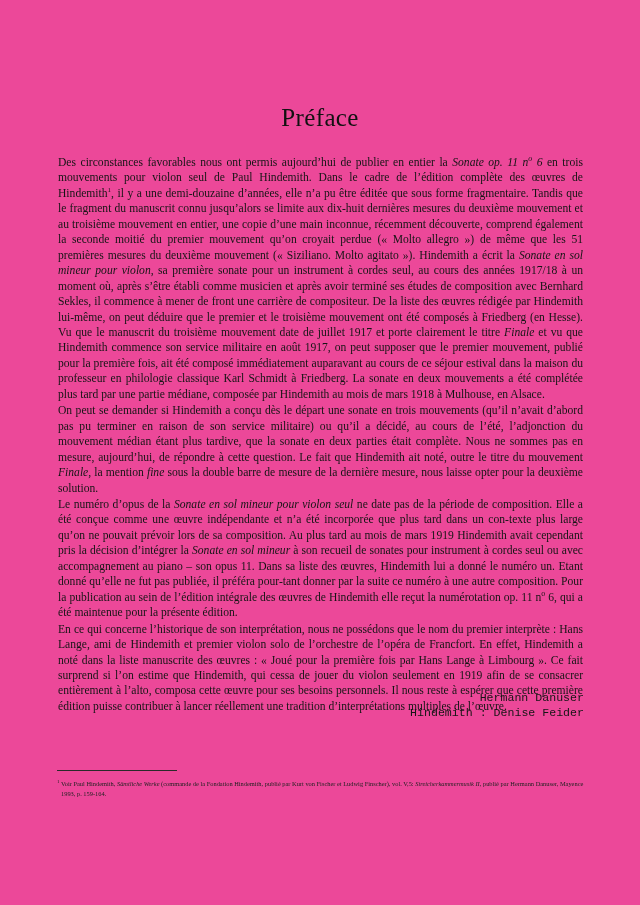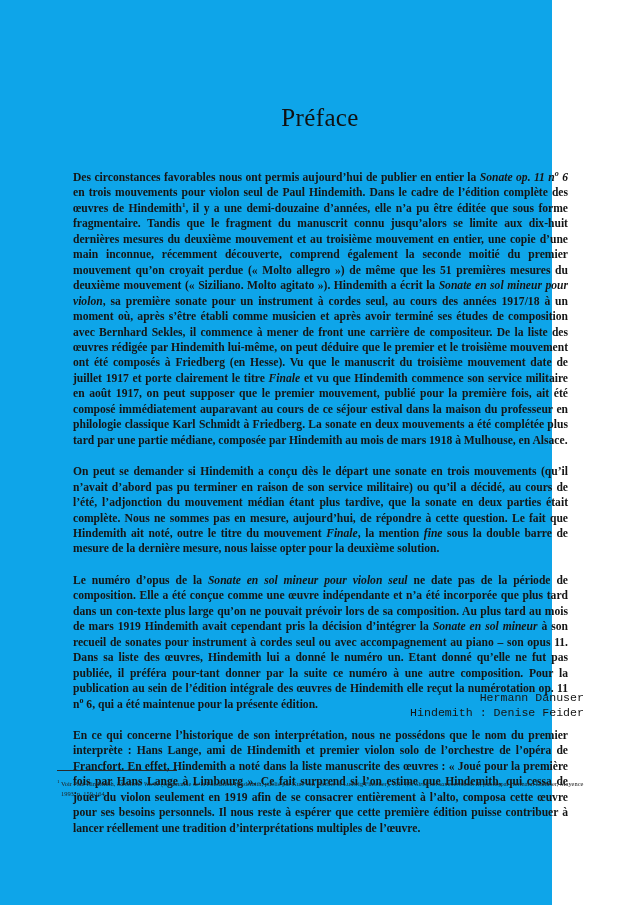--- a/index.html
+++ b/index.html
@@ -9,23 +9,23 @@
   body {
     width: 640px;
     height: 905px;
     background: #ffffff;
     font-family: "Liberation Serif", "DejaVu Serif", serif;
     color: #1a1a1a;
     overflow: hidden;
   }
   .page {
     position: relative;
-    width: 552px;
+    width: 640px;
     height: 905px;
-    background: #0ea5e9;
+    background: #ec4899;
     box-sizing: border-box;
   }
   .page-title {
     position: absolute;
     top: 104px;
     left: 0;
     width: 640px;
     text-align: center;
     font-size: 25px;
     font-weight: normal;
@@ -33,29 +33,28 @@
     color: #111111;
     margin: 0;
   }
   .body-block {
     position: absolute;
     top: 154px;
     left: 57px;
     width: 527px;
   }
   .para {
-    margin: 16px;
+    margin: 1px;
     text-align: justify;
     text-justify: inter-word;
     font-size: 11.6px;
     line-height: 15.45px;
     color: #151515;
     text-indent: 0;
     hyphens: manual;
-    font-weight: bold;
   }
   .para i, .para em {
     font-style: italic;
   }
   .sig-block {
     position: absolute;
     top: 690px;
     left: 57px;
     width: 527px;
     text-align: right;

